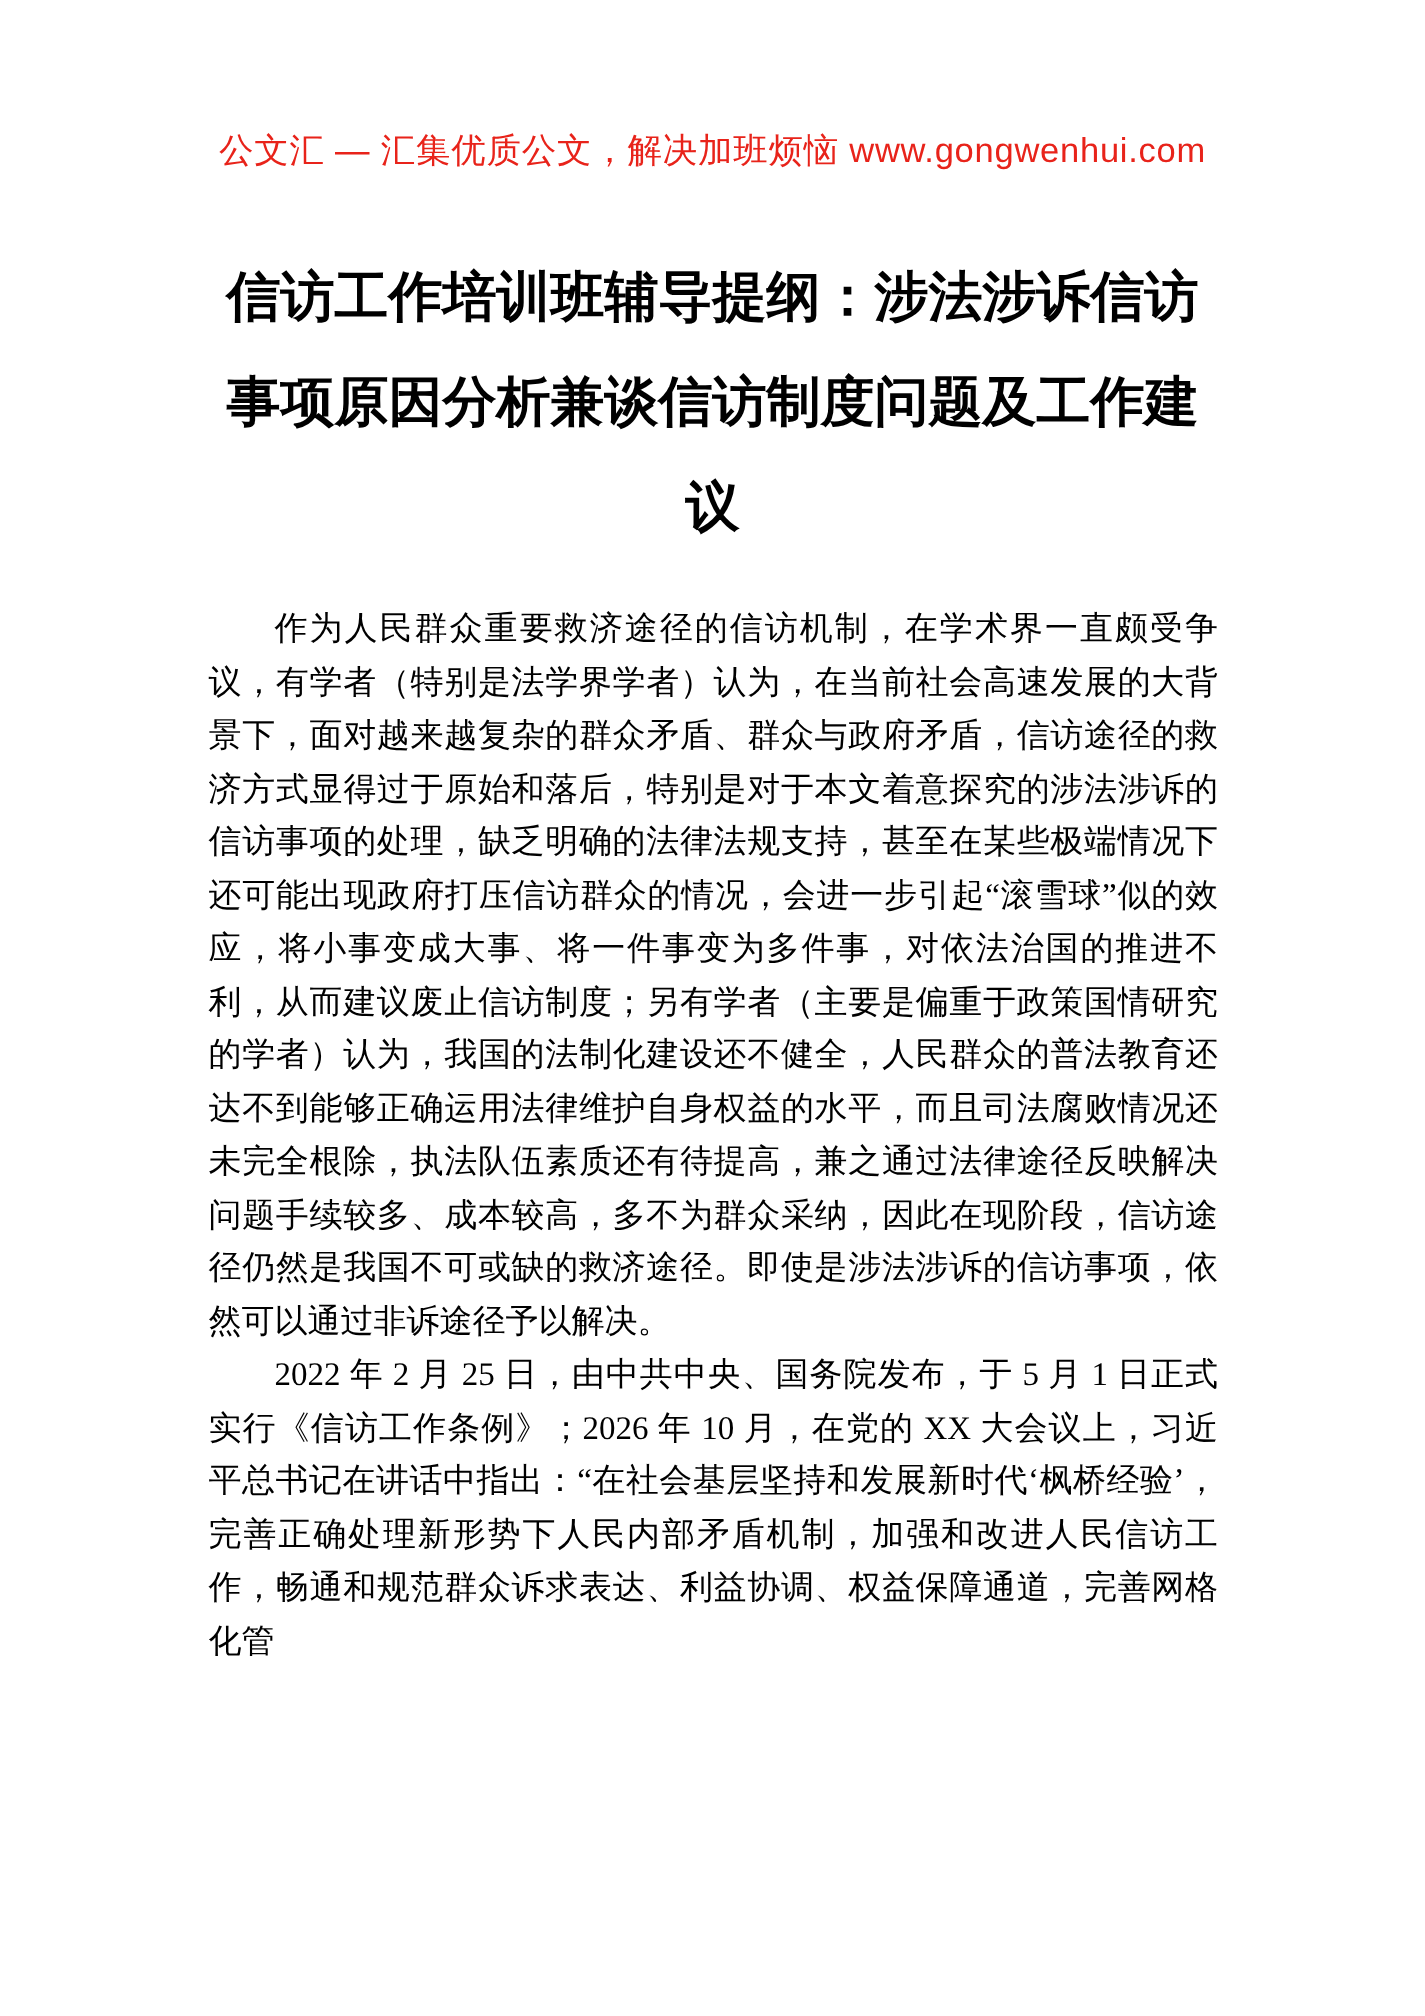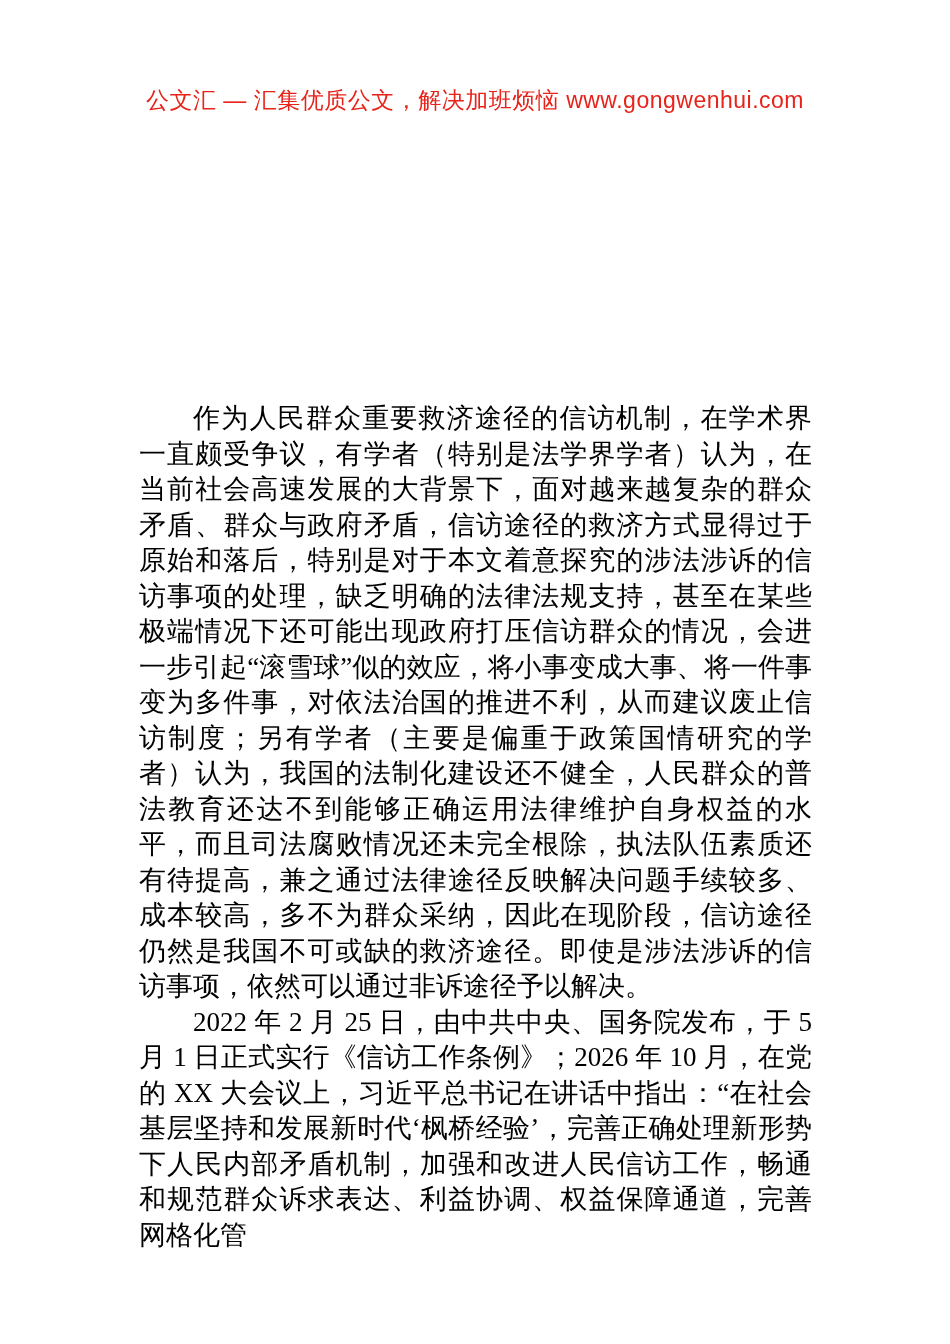--- a/index.html
+++ b/index.html
@@ -46,38 +46,39 @@
     line-height: 70px;
     font-weight: bold;
     font-family: "Liberation Sans", "DejaVu Sans", sans-serif;
     color: var(--text-color);
   }
   .doc-body {
     position: absolute;
     top: 401px;
     left: 139px;
     width: 673px;
-    font-size: 27px;
+    font-size: 22px;
     line-height: 35.5px;
     text-align: justify;
     text-justify: inter-ideograph;
     word-break: break-all;
   }
   .doc-body p {
     margin: 0;
     padding: 0;
     text-indent: 2em;
   }
 </style>
 </head>
 <body>
 
 <div class="page">
 
   <div class="header-note">公文汇 — 汇集优质公文，解决加班烦恼 www.gongwenhui.com</div>
 
+  <h1 class="doc-title">信访工作培训班辅导提纲：涉法涉诉信访事项原因分析兼谈信访制度问题及工作建议</h1>
 
   <div class="doc-body">
     <p>作为人民群众重要救济途径的信访机制，在学术界一直颇受争议，有学者（特别是法学界学者）认为，在当前社会高速发展的大背景下，面对越来越复杂的群众矛盾、群众与政府矛盾，信访途径的救济方式显得过于原始和落后，特别是对于本文着意探究的涉法涉诉的信访事项的处理，缺乏明确的法律法规支持，甚至在某些极端情况下还可能出现政府打压信访群众的情况，会进一步引起“滚雪球”似的效应，将小事变成大事、将一件事变为多件事，对依法治国的推进不利，从而建议废止信访制度；另有学者（主要是偏重于政策国情研究的学者）认为，我国的法制化建设还不健全，人民群众的普法教育还达不到能够正确运用法律维护自身权益的水平，而且司法腐败情况还未完全根除，执法队伍素质还有待提高，兼之通过法律途径反映解决问题手续较多、成本较高，多不为群众采纳，因此在现阶段，信访途径仍然是我国不可或缺的救济途径。即使是涉法涉诉的信访事项，依然可以通过非诉途径予以解决。</p>
     <p>2022 年 2 月 25 日，由中共中央、国务院发布，于 5 月 1 日正式实行《信访工作条例》；2026 年 10 月，在党的 XX 大会议上，习近平总书记在讲话中指出：“在社会基层坚持和发展新时代‘枫桥经验’，完善正确处理新形势下人民内部矛盾机制，加强和改进人民信访工作，畅通和规范群众诉求表达、利益协调、权益保障通道，完善网格化管</p>
   </div>
 
 </div>
 
 </body></html>

